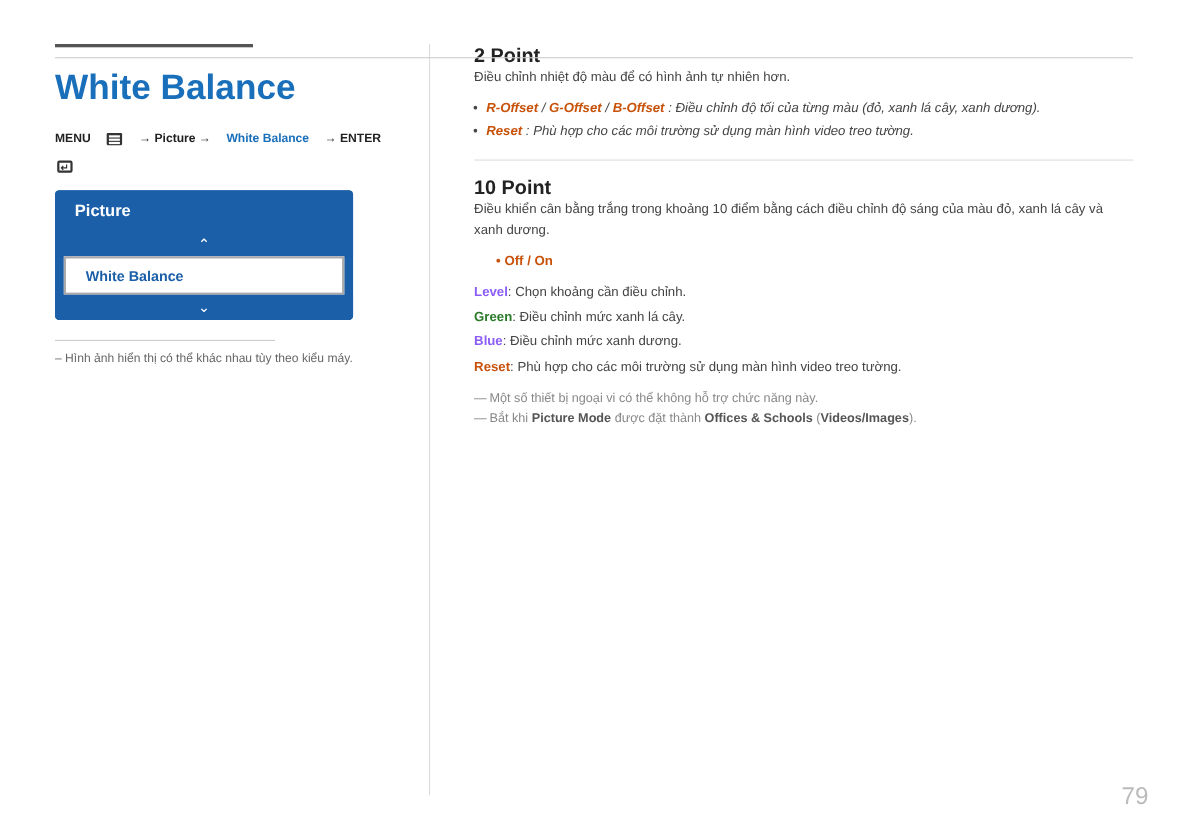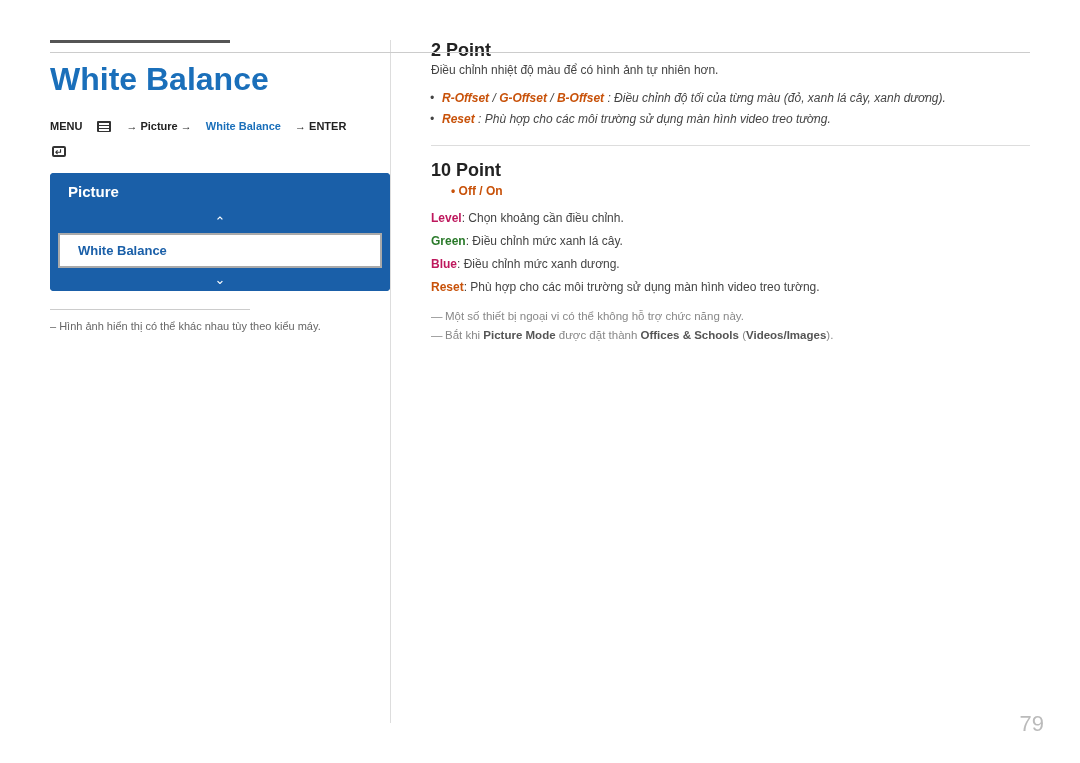--- a/index.html
+++ b/index.html
@@ -96,21 +96,21 @@
     .menu-highlight {
       color: #1a6fba;
       font-weight: bold;
     }
 
     
     .picture-menu-box {
       background: #1a5fa8;
       border-radius: 4px;
       padding: 0;
-      width: 340px;
+      width: 271px;
       overflow: hidden;
     }
 
     .picture-menu-header {
       background: #1a5fa8;
       color: #fff;
       font-size: 15px;
       font-weight: bold;
       padding: 10px 18px;
     }
@@ -230,21 +230,21 @@
       font-weight: bold;
     }
 
     .field-line {
       font-size: 12px;
       color: #444;
       line-height: 1.9;
     }
 
     .field-line .term-blue {
-      color: #be185d;
+      color: #8b5cf6;
       font-weight: bold;
     }
 
     .field-line .term-red {
       color: #c84014;
       font-weight: bold;
     }
 
     .field-line .term-green {
       color: #2a7a2a;
@@ -343,20 +343,21 @@
       </li>
       <li>
         <span class="colored-term">Reset</span>
         <span>: Phù hợp cho các môi trường sử dụng màn hình video treo tường.</span>
       </li>
     </ul>
 
     <div class="section-divider"></div>
 
     <div class="section-title">10 Point</div>
+    <div class="section-desc">Điều khiển cân bằng trắng trong khoảng 10 điểm bằng cách điều chỉnh độ sáng của màu đỏ, xanh lá cây và xanh dương.</div>
 
     <div class="sub-bullet">
       <span class="sub-bullet-dot">
         <span class="colored-term">Off / On</span>
       </span>
     </div>
 
     <div class="field-line">
       <span class="term-blue">Level</span><span>: Chọn khoảng cần điều chỉnh.</span>
     </div>

